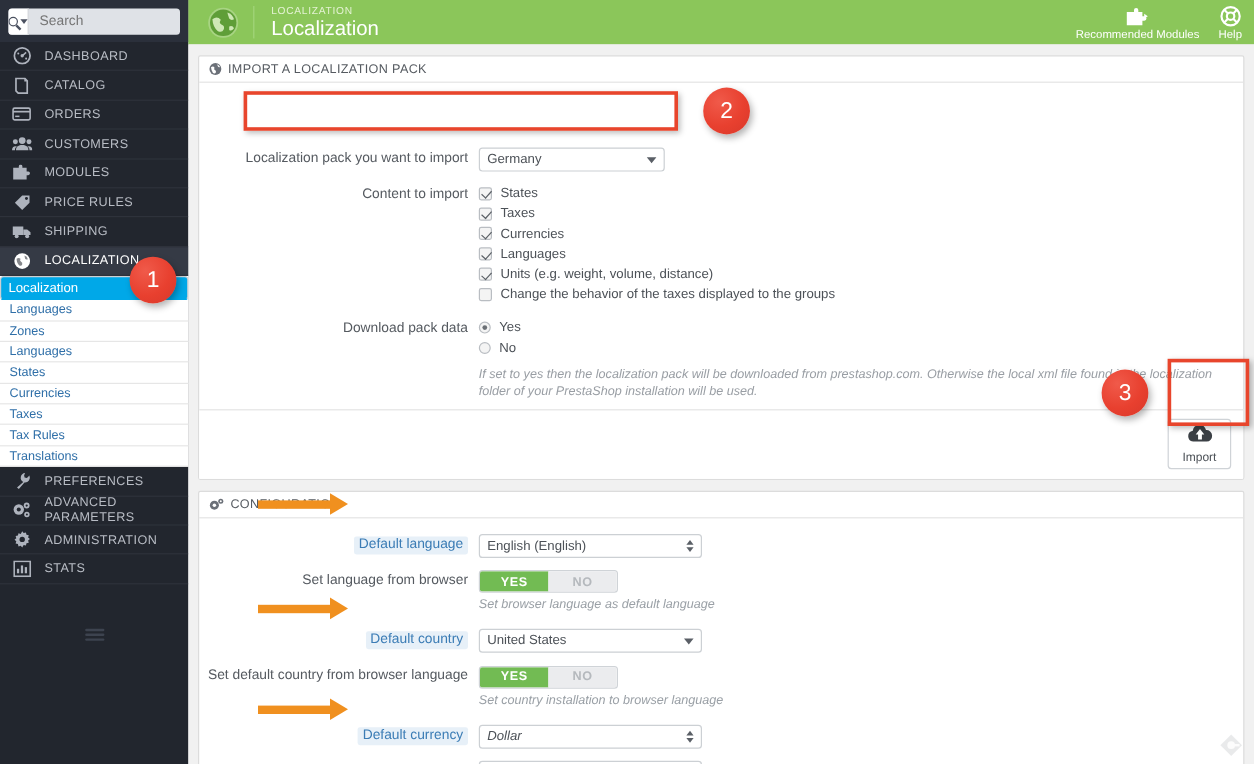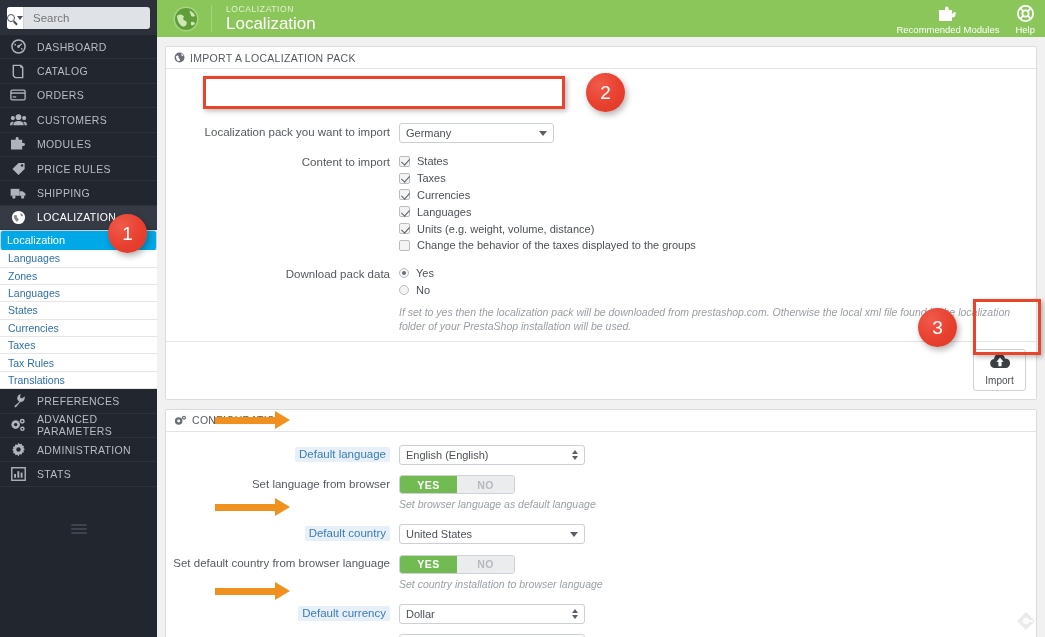--- a/index.html
+++ b/index.html
@@ -628,21 +628,21 @@
               <span class="yes">YES</span>
               <span class="no">NO</span>
             </div>
             <div class="hint-sm">Set country installation to browser language</div>
           </div>
         </div>
 
         <div class="frow" style="margin-top:14px;">
           <div class="flabel hl"><span>Default currency</span></div>
           <div class="fctl">
-            <div class="sel" style="width:186px;">
+            <div class="sel" style="width:186px;font-style:italic;">
               <span class="val">Dollar</span>
               <span class="sel-updn">
                   <i class="u"></i>
                   <i class="d"></i>
                 </span>
             </div>
           </div>
         </div>
 
         <div class="frow" style="margin-top:10px;">

